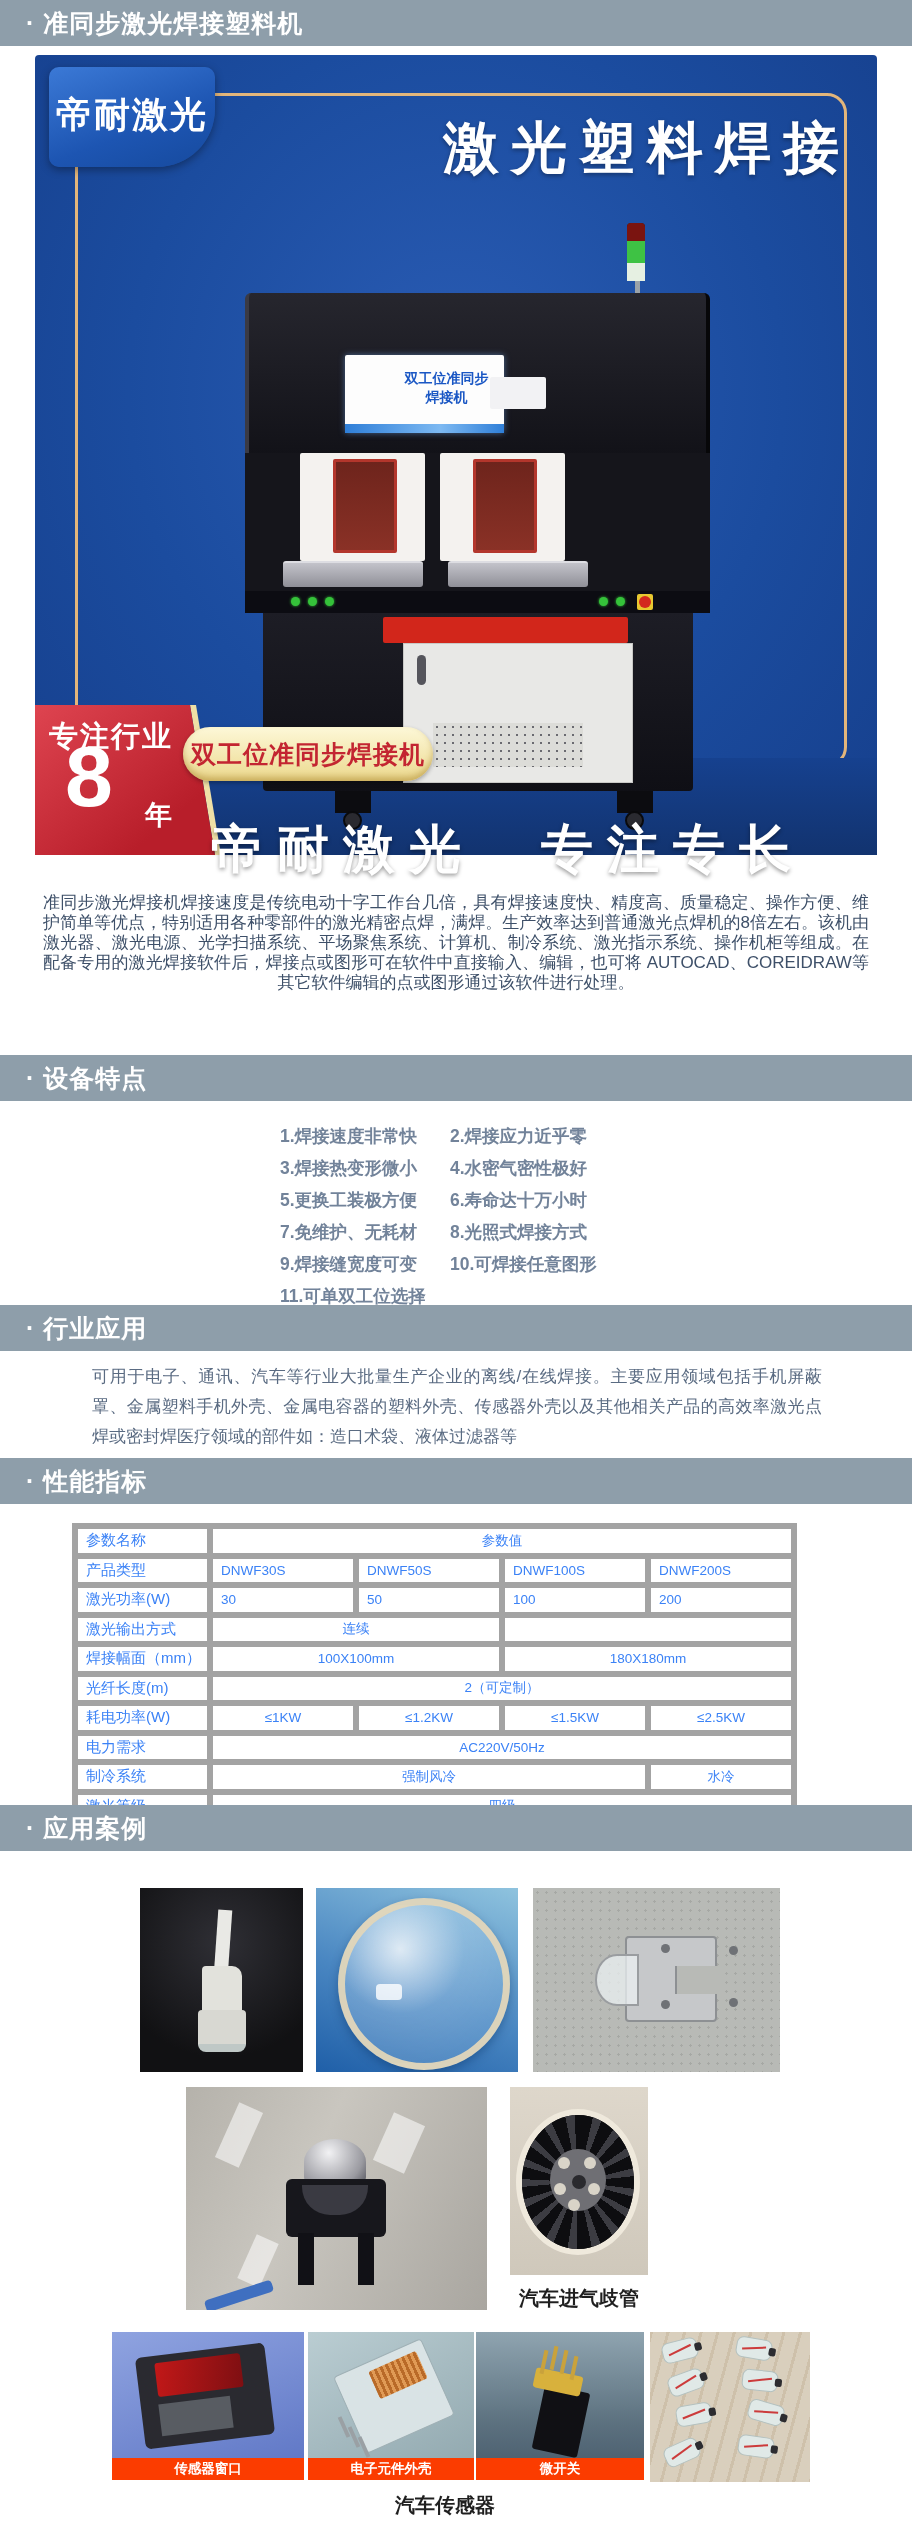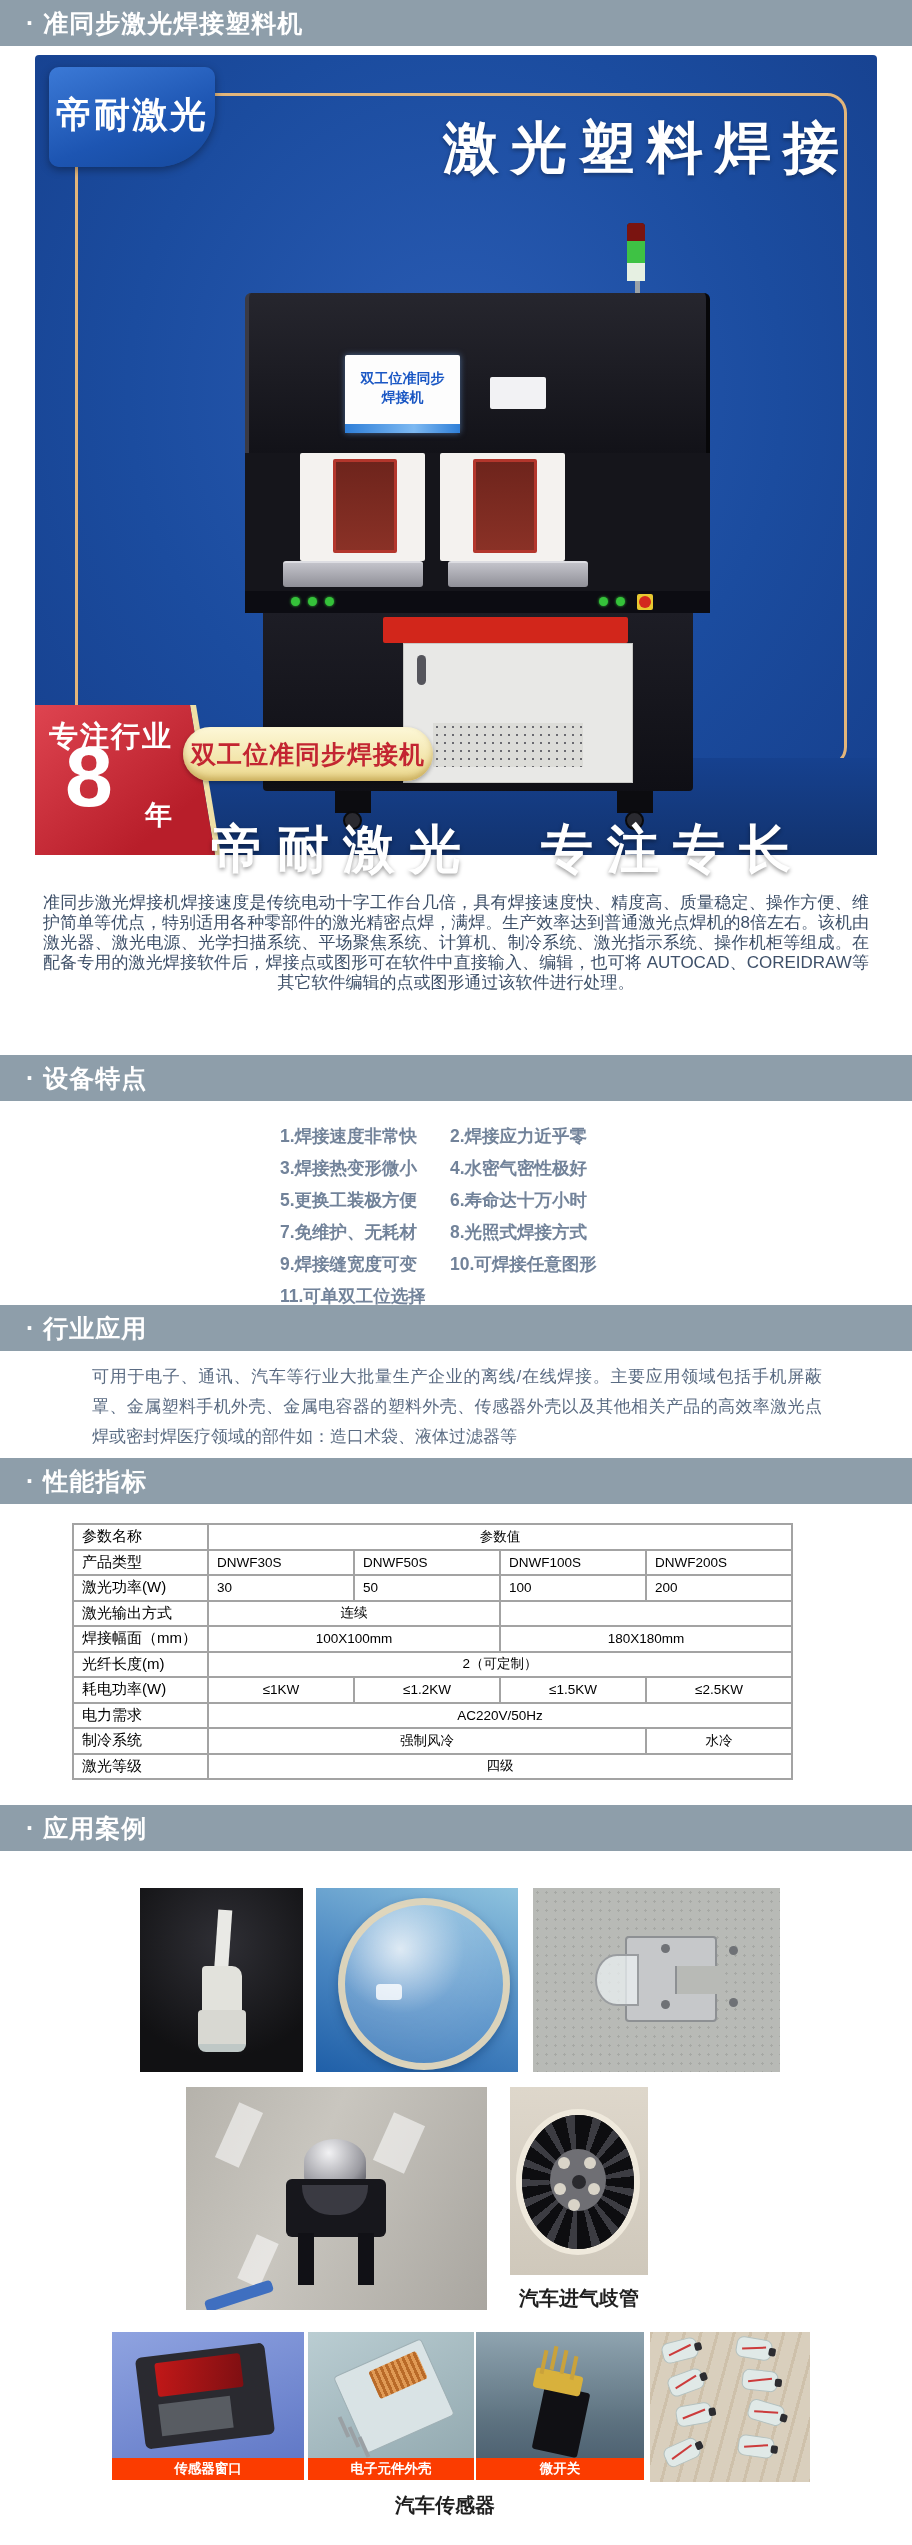--- a/index.html
+++ b/index.html
@@ -29,21 +29,21 @@
   
   .m{position:absolute;}
   .tower-pole{left:600px;top:224px;width:5px;height:26px;background:#9aa2a8;}
   .tower{left:592px;top:168px;width:18px;height:58px;border-radius:4px 4px 0 0;overflow:hidden;background:#222;}
   .tower .seg-r{height:18px;background:#7a1410;}
   .tower .seg-g{height:22px;background:#3ec244;}
   .tower .seg-w{height:18px;background:#e6f0e2;}
   .head{left:210px;top:238px;width:465px;height:162px;background:linear-gradient(#26262e,#121218);
         border-radius:6px 6px 0 0;border-left:4px solid #3a3a44;border-right:4px solid #070709;box-sizing:border-box;}
   .screen{left:310px;top:300px;width:115px;height:78px;background:#fdfdfd;border-radius:2px;
-        box-shadow:0 0 6px rgba(120,180,255,.5);text-align:center;}
+        box-shadow:0 0 6px rgba(120,180,255,.5);text-align:center;padding-left:44px;}
   .screen .txt{color:#1a57c4;font-weight:bold;font-size:14px;line-height:19px;padding-top:14px;}
   .screen .strip{position:absolute;left:0;bottom:0;width:100%;height:9px;
         background:linear-gradient(90deg,#2f7fd8,#7db9f2 60%,#2f7fd8);}
   .panel-label{left:455px;top:322px;width:56px;height:32px;background:#f2f2f4;border-radius:2px;}
   .mid-back{left:210px;top:398px;width:465px;height:138px;background:#15151b;}
   .station{top:398px;width:125px;height:108px;background:#f4f2ef;border-radius:2px;}
   .st1{left:265px;} .st2{left:405px;}
   .station .win{position:absolute;left:33px;top:6px;width:58px;height:88px;border:3px solid #b3362c;
         background:linear-gradient(#6e241c,#8a3126);border-radius:2px;}
   .plate{top:506px;width:140px;height:26px;background:linear-gradient(#c3c3ca,#8f8f97);
@@ -87,21 +87,21 @@
         line-height:20px;text-align:justify;text-align-last:center;}
   .features{position:absolute;left:0;top:1124px;width:912px;display:grid;
         grid-template-columns:170px 182px;justify-content:center;row-gap:8px;
         color:#72839a;font-size:17.5px;font-weight:bold;}
   .industry{position:absolute;left:92px;top:1362px;width:730px;color:#5a6b82;font-size:17px;
         line-height:30px;text-align:justify;text-align-last:left;}
 
   
   .spec{position:absolute;left:72px;top:1523px;width:719px;border-collapse:collapse;
         table-layout:fixed;background:#fff;border:2px solid #2b2b2b;}
-  .spec td{border:2px solid #a3a3a3;height:23.5px;font-size:13.5px;color:#000000;padding:0 0 0 8px;}
+  .spec td{border:6px solid #a3a3a3;height:23.5px;font-size:13.5px;color:#3b82f6;padding:0 0 0 8px;}
   .spec td.pname{font-size:15px;}
   .spec td.c{text-align:center;padding:0;}
 
   
   .ph{position:absolute;overflow:hidden;}
   .caption{position:absolute;color:#1f1f1f;font-size:20px;font-weight:bold;text-align:center;}
   .rlabel{position:absolute;left:0;bottom:0;width:100%;height:22px;background:#fb3c00;color:#fff;
         font-size:13.5px;font-weight:bold;text-align:center;line-height:22px;}
 
   .ph1{left:140px;top:1888px;width:163px;height:184px;background:radial-gradient(circle at 50% 30%,#2f2f35,#111113 75%);}

